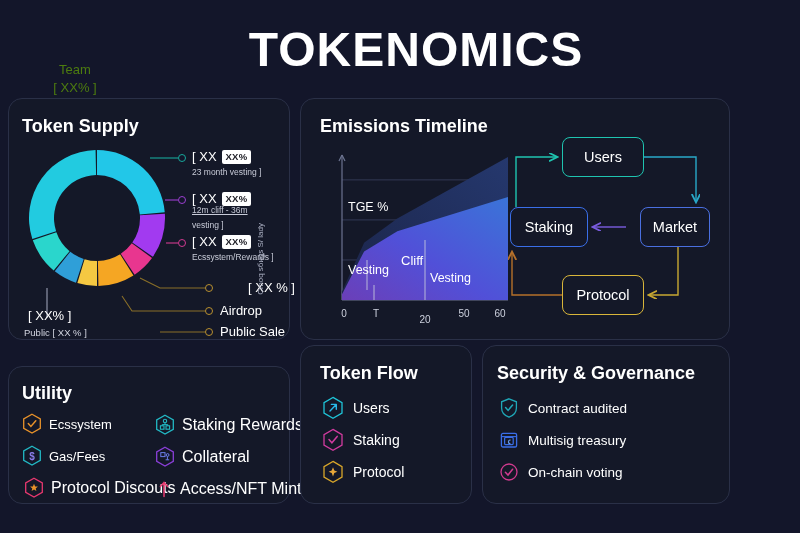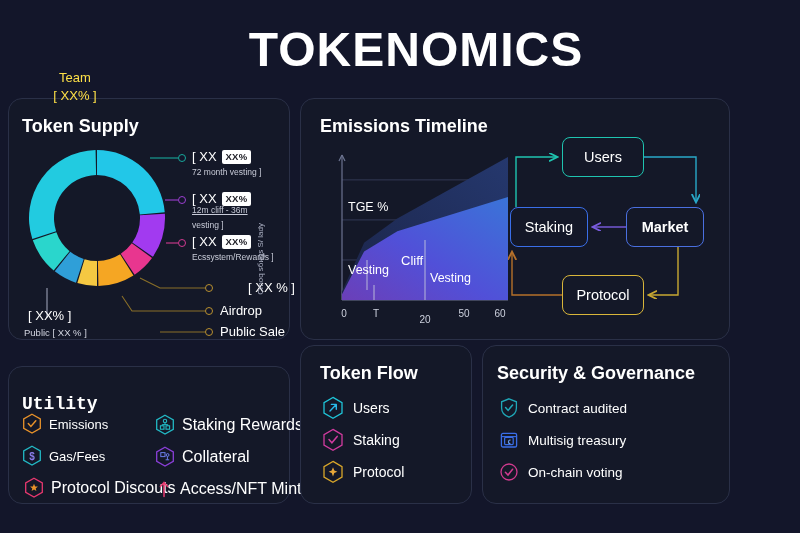--- a/index.html
+++ b/index.html
@@ -39,23 +39,23 @@
   #panel-utility      { left:8px;   top:366px; width:282px; height:138px; }
   #panel-token-flow   { left:300px; top:345px; width:172px; height:159px; }
   #panel-security     { left:482px; top:345px; width:248px; height:159px; }
 
   
   #supply-title { left:22px; top:116px; }
 
   #donut-wrap { position:absolute; left:22px; top:143px; width:150px; height:150px; }
   #donut-svg  { display:block; }
   #donut-center {
-    position:absolute; left:0; top:12px; width:150px; height:150px;
+    position:absolute; left:0; top:4px; width:150px; height:150px;
     display:flex; flex-direction:column; align-items:center; justify-content:center;
-    font-size:13px; line-height:1.35; color:#fde047; pointer-events:none;
+    font-size:13px; line-height:1.35; color:#4d7c0f; pointer-events:none;
   }
   .legend-dot {
     position:absolute; width:8px; height:8px; border-radius:50%;
     background:#13162a; border:1.6px solid #888;
   }
   .legend-main {
     position:absolute; white-space:nowrap;
     font-size:13px; color:#ffffff; display:flex; align-items:center; gap:5px;
   }
   .legend-pct {
@@ -102,25 +102,25 @@
   #flow-wrap { position:absolute; left:500px; top:125px; width:230px; height:200px; }
   .flow-box {
     position:absolute;
     display:flex; align-items:center; justify-content:center;
     font-size:14.5px; color:#ffffff;
     border-radius:8px; border:1.6px solid;
     background:#141828;
   }
   #flow-users    { left:62px;  top:12px;  width:82px; height:40px; border-color:#1fc4b0; }
   #flow-staking  { left:10px;  top:82px;  width:78px; height:40px; border-color:#3a6ee8; }
-  #flow-market   { left:126px; top:82px;  width:78px; height:40px; border-color:#4a6fe0;font-weight:bold; }
+  #flow-market   { left:140px; top:82px;  width:70px; height:40px; border-color:#4a6fe0; }
   #flow-protocol { left:62px;  top:150px; width:82px; height:40px; border-color:#d8b53a; }
 
   
-  #utility-title { left:22px; top:394px;font-family:Liberation Mono, monospace; }
+  #utility-title { left:22px; top:383px; }
   .util-item {
     position:absolute; display:flex; align-items:center; gap:7px;
     font-size:13px; color:#ffffff; white-space:nowrap;
   }
   .util-item.small { font-size:16px; }
 
   
   #tokenflow-title { left:320px; top:363px; }
   .tf-item {
     position:absolute; display:flex; align-items:center; gap:9px;
@@ -171,21 +171,21 @@
   <path d="M122,296 L132,311 L205,311" stroke="#8a6f28" stroke-width="1.1" fill="none"></path>
   <path d="M160,332 L205,332" stroke="#8a6f28" stroke-width="1.1" fill="none"></path>
   <path d="M47,288 L47,318" stroke="#9aa0b5" stroke-width="1.1" fill="none"></path>
 </svg>
 
 <div class="legend-dot" style="left:178px;top:154px;border-color:#17a89a;"></div>
 <div class="legend-main" style="left:192px;top:149px;">
   <span>[ XX</span>
   <span class="legend-pct">XX%</span>
 </div>
-<div class="legend-sub" style="left:192px;top:167px;">72  month vesting ]</div>
+<div class="legend-sub" style="left:192px;top:167px;">23  month vesting ]</div>
 
 <div class="legend-dot" style="left:178px;top:196px;border-color:#9b3fcf;"></div>
 <div class="legend-main" style="left:192px;top:191px;">
   <span>[ XX</span>
   <span class="legend-pct">XX%</span>
 </div>
 <div class="legend-sub" style="left:192px;top:205px;text-decoration:underline;">12m cliff - 36m</div>
 <div class="legend-sub" style="left:192px;top:220px;">vesting ]</div>
 
 <div class="legend-dot" style="left:178px;top:239px;border-color:#d13b8f;"></div>
@@ -292,21 +292,21 @@
 </div>
 
 <div class="panel" id="panel-utility"></div>
 <div class="panel-title" id="utility-title">Utility</div>
 
 <div class="util-item" style="left:22px;top:413px;">
   <svg class="ico" width="20" height="22" viewBox="0 0 20 22">
     <path d="M10 1.2 L18.3 5.9 L18.3 15.4 L10 20.1 L1.7 15.4 L1.7 5.9 Z" fill="none" stroke="#e8922a" stroke-width="1.3"></path>
     <path d="M6.3 10.6 L8.9 13.4 L13.8 7.8" fill="none" stroke="#e8922a" stroke-width="1.5" stroke-linecap="round"></path>
   </svg>
-  <span>Emissions</span>
+  <span>Ecssystem</span>
 </div>
 
 <div class="util-item small" style="left:155px;top:414px;">
   <svg class="ico" width="20" height="22" viewBox="0 0 20 22">
     <path d="M10 1.2 L18.3 5.9 L18.3 15.4 L10 20.1 L1.7 15.4 L1.7 5.9 Z" fill="none" stroke="#22b8c4" stroke-width="1.3"></path>
     <circle cx="10" cy="7" r="1.7" fill="none" stroke="#22b8c4" stroke-width="1.1"></circle>
     <rect x="5.4" y="11.8" width="3.6" height="3.4" fill="none" stroke="#22b8c4" stroke-width="1.1"></rect>
     <rect x="11" y="11.8" width="3.6" height="3.4" fill="none" stroke="#22b8c4" stroke-width="1.1"></rect>
     <path d="M10 8.8 L10 10.6 M7.2 10.6 L12.8 10.6 M7.2 10.6 L7.2 11.8 M12.8 10.6 L12.8 11.8" stroke="#22b8c4" stroke-width="1" fill="none"></path>
   </svg>

